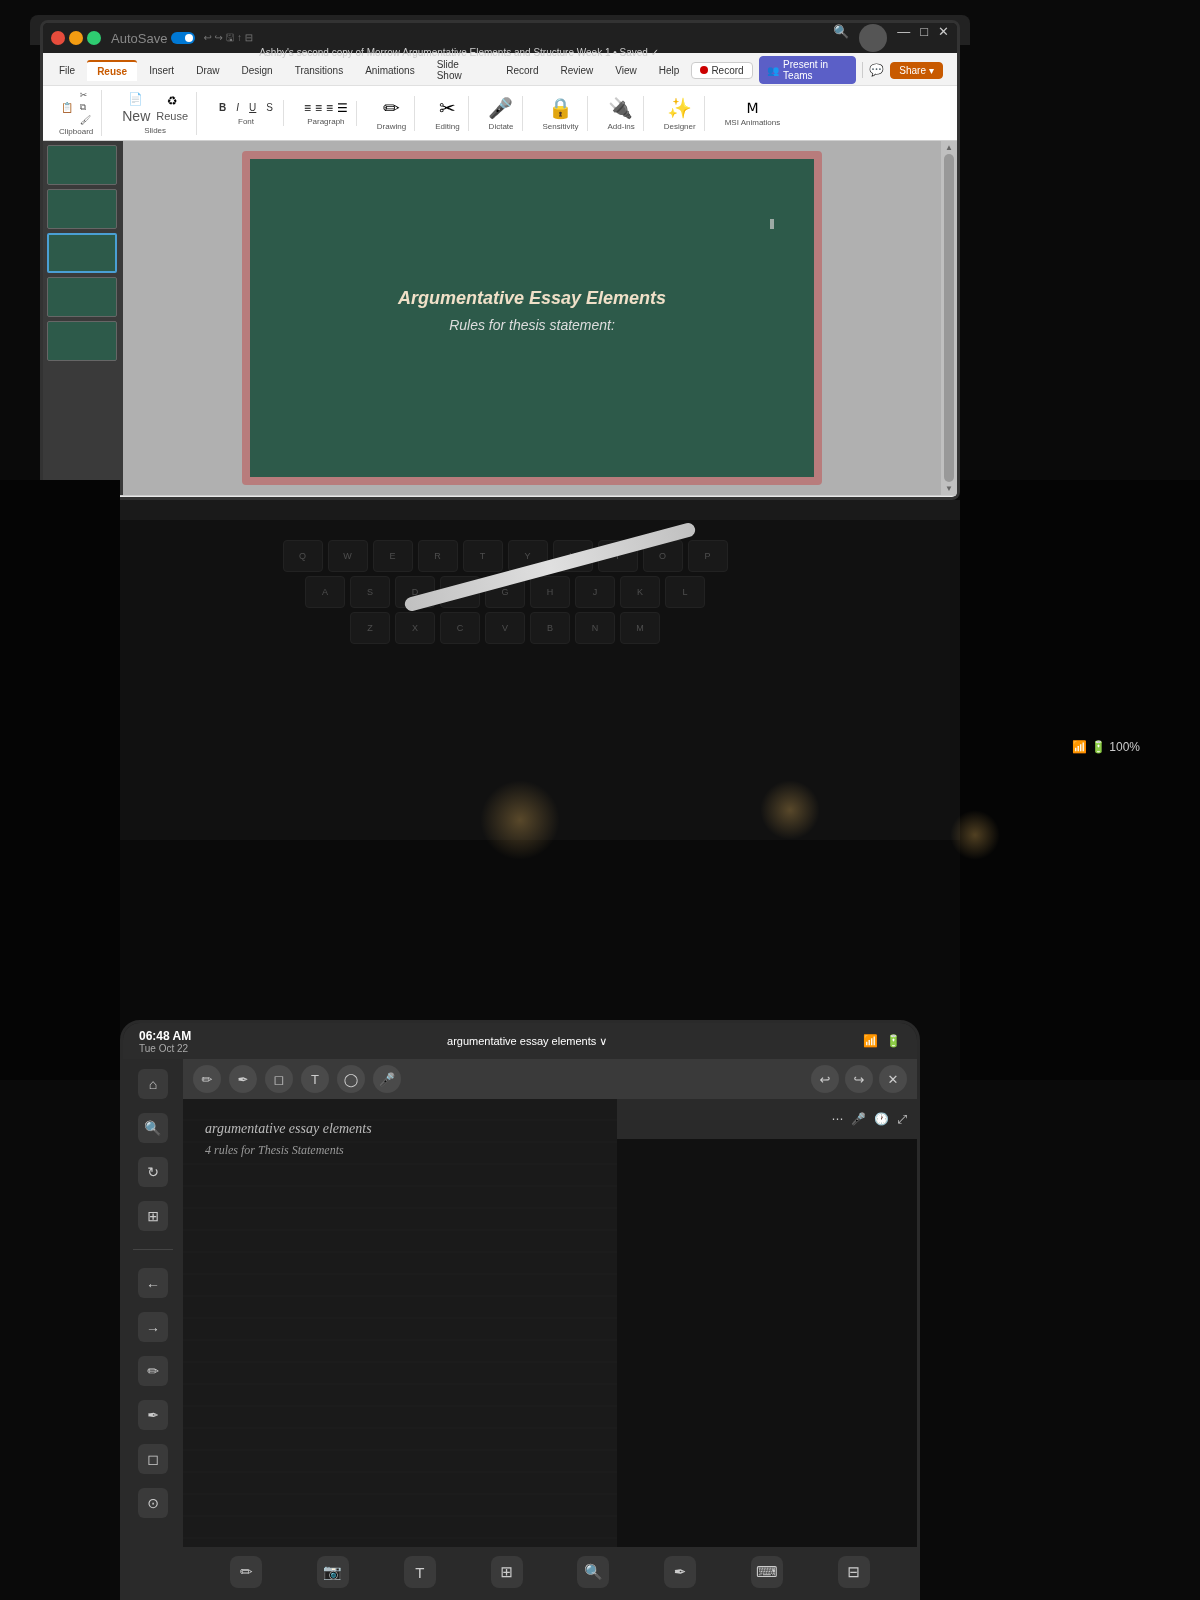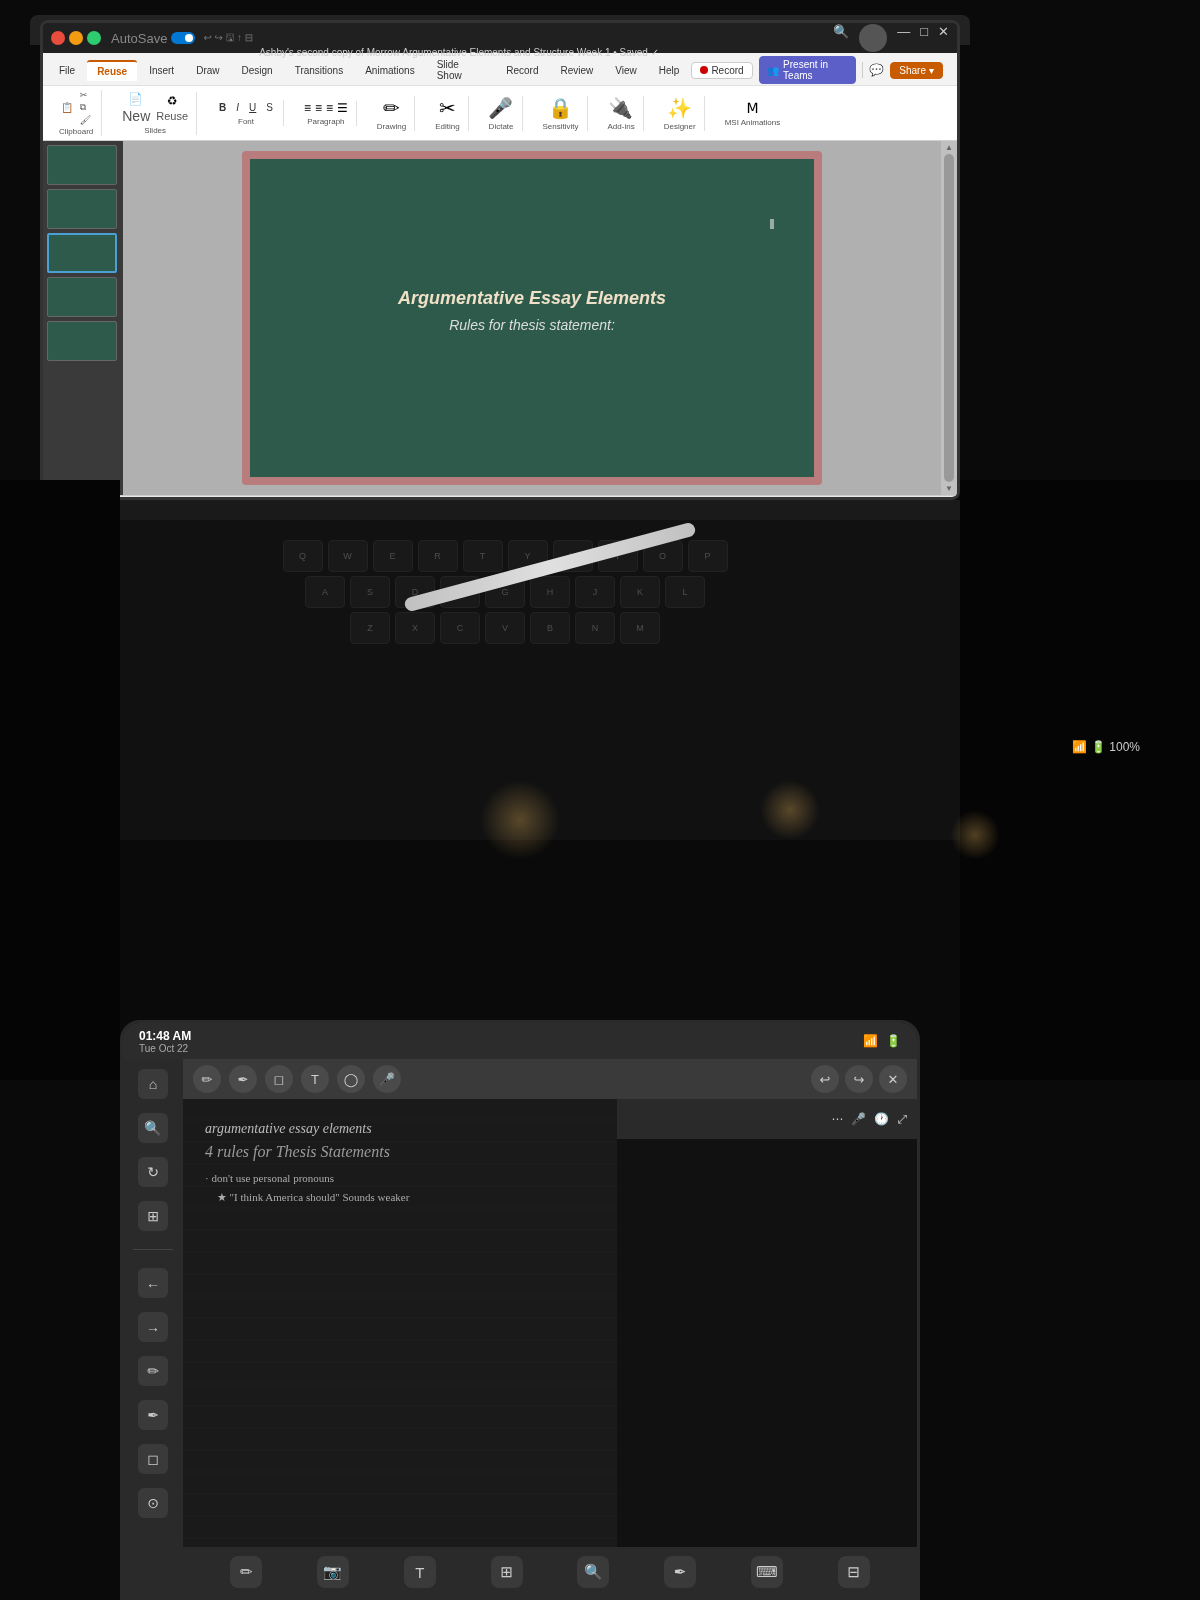--- a/index.html
+++ b/index.html
@@ -694,23 +694,24 @@
 
 <div style="position:absolute;top:740px;right:60px;color:#ccc;font-size:12px;">
   <span>📶</span>
   <span> 🔋 100%</span>
 </div>
 
 <div class="tablet">
 
   <div class="tablet-top-bar">
     <div>
-      <div class="tablet-time">01:48 AM</div>
+      <div class="tablet-time">06:48 AM</div>
       <div style="font-size:10px;color:#aaa;">Tue Oct 22</div>
     </div>
+    <div class="tablet-title">argumentative essay elements ∨</div>
     <div class="tablet-icons">
       <span>📶</span>
       <span>🔋</span>
     </div>
   </div>
 
   <div class="tablet-body">
 
     <div class="tablet-sidebar">
       <div class="tablet-sidebar-icon">⌂</div>
@@ -741,25 +742,21 @@
           <div class="tablet-tool-icon">✕</div>
         </div>
       </div>
 
       <div class="tablet-content">
 
         <div class="tablet-note-area">
 
           <div style="font-family: 'Segoe UI', cursive; color:#bbb; padding:8px;">
             <div style="font-size:14px;font-style:italic;margin-bottom:6px;">argumentative essay elements</div>
-            <div style="font-size:16px;font-style:italic;margin-bottom:8px;color:#999;">4 rules for Thesis Statements</div>
-            <div style="font-size:11px;color:#aaa;line-height:1.7;">
-              <div>· don't use personal pronouns</div>
-              <div style="margin-left:12px;">★ "I think America should" Sounds weaker</div>
-            </div>
+            <div style="font-size:12px;font-style:italic;margin-bottom:8px;color:#999;">4 rules for Thesis Statements</div>
           </div>
 
           <div style="position:absolute;bottom:0;left:0;right:0;top:0;pointer-events:none;">
             <svg width="100%" height="100%" xmlns="http://www.w3.org/2000/svg">
               <defs>
                 <pattern id="lines" width="100%" height="22" patternUnits="userSpaceOnUse">
                   <line x1="0" y1="21" x2="100%" y2="21" stroke="#2a2a2a" stroke-width="0.5"></line>
                 </pattern>
               </defs>
               <rect width="100%" height="100%" fill="url(#lines)" opacity="0.5"></rect>

